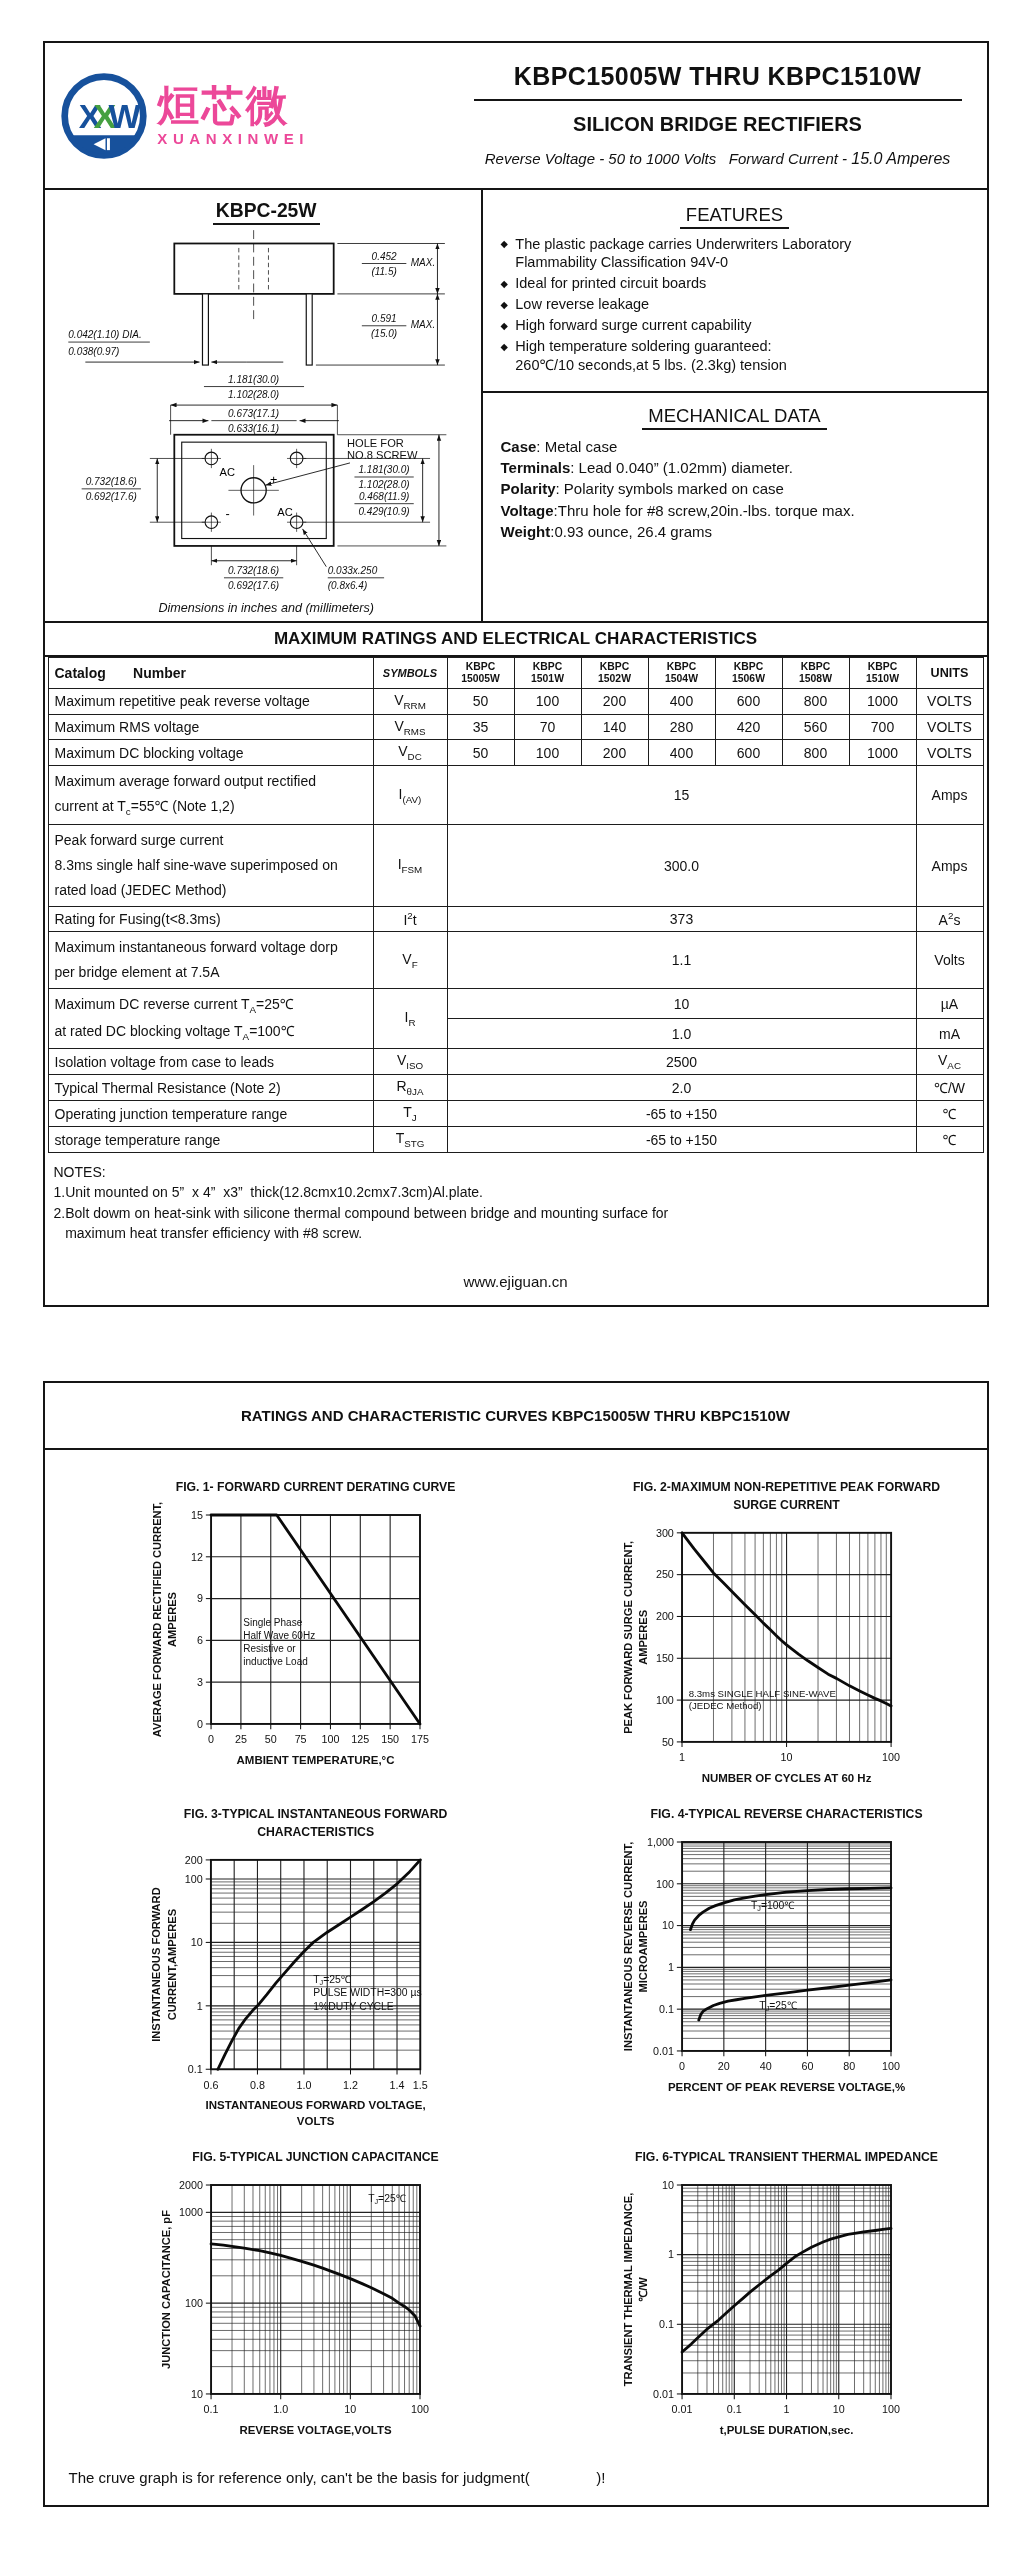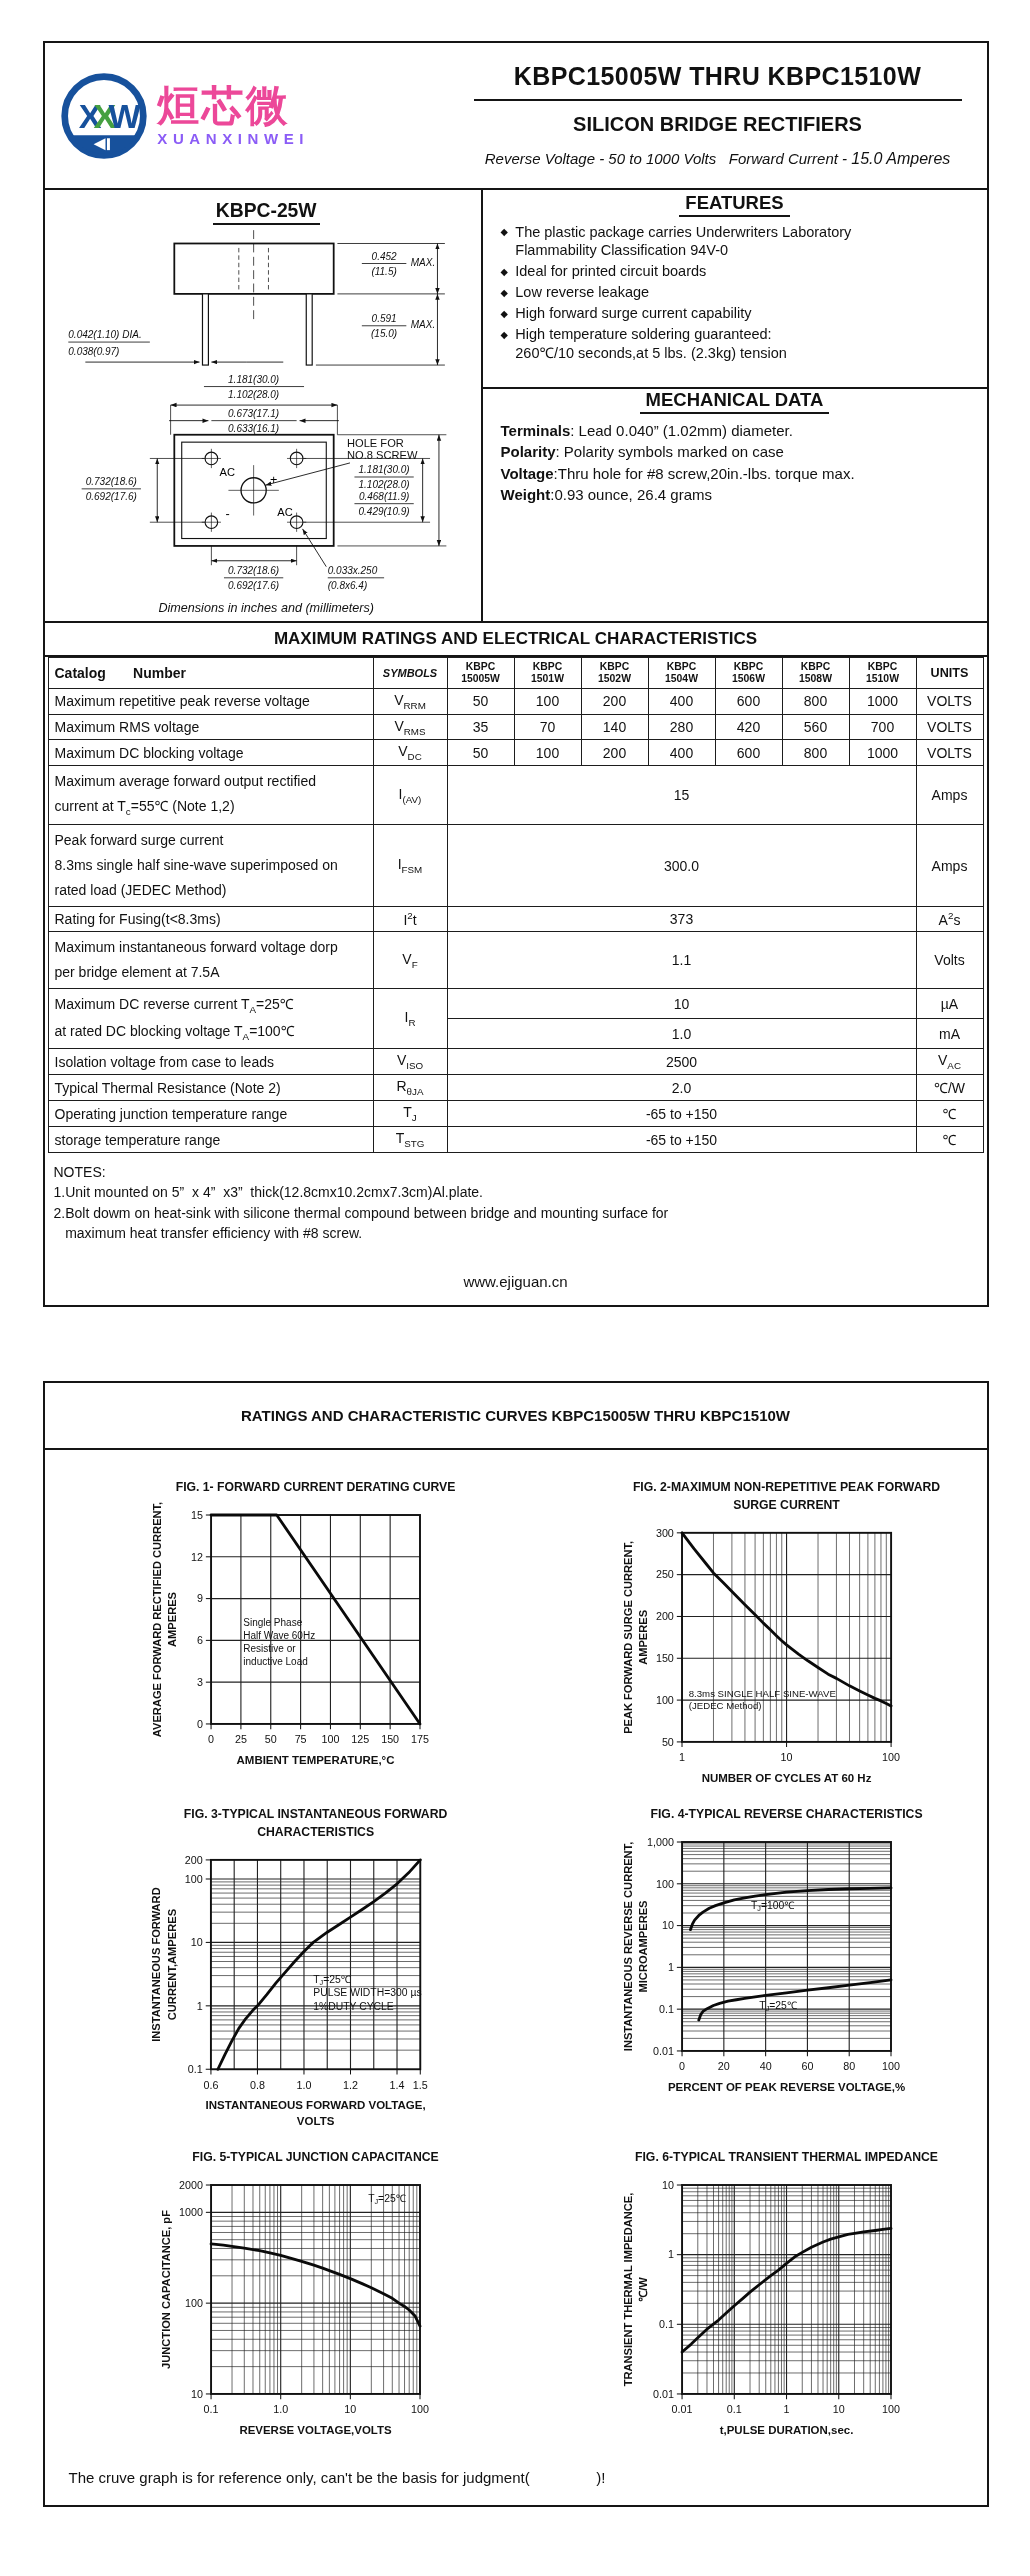--- a/index.html
+++ b/index.html
@@ -3,35 +3,35 @@
 <meta charset="utf-8">
 <style>
   html,body{margin:0;padding:0;background:#fff;}
   body{width:1031px;font-family:"Liberation Sans",sans-serif;color:#111;padding-top:41px;padding-bottom:9px;}
   .page{width:942px;margin:0 auto;border:2.2px solid #151515;background:#fff;box-sizing:content-box;}
   
   .p1-header{display:flex;border-bottom:2.2px solid #151515;min-height:145px;}
   .logo-wrap{width:404px;display:flex;align-items:center;padding-left:13.4px;box-sizing:border-box;}
   .logo-txt{margin-left:7.4px;}
   .logo-cn{font-size:42px;font-weight:bold;letter-spacing:2.2px;color:#ec4899;line-height:1.05;}
-  .logo-en{font-size:15px;font-weight:bold;letter-spacing:5.6px;color:#8b5cf6;margin-top:1.5px;}
+  .logo-en{font-size:15px;font-weight:bold;letter-spacing:5.6px;color:#ec4899;margin-top:1.5px;}
   .title-wrap{flex:1;text-align:center;padding-top:19.3px;}
   .t1{font-size:25px;font-weight:bold;letter-spacing:0.4px;}
   .t1u{border-bottom:2.2px solid #151515;margin:7.4px 25px 0;}
   .t2{font-size:20px;font-weight:bold;margin-top:12.6px;}
   .t3{font-size:15px;font-style:italic;margin-top:14px;white-space:pre-wrap;}
   .t3 .amp{font-size:16px;}
   
   .p1-body{display:flex;}
   .col-pkg{width:436px;box-sizing:border-box;padding:7.4px 0 6px 7.4px;}
   .pkg-title{text-align:center;font-size:19.3px;font-weight:bold;margin:3px 0 4.5px;}
   .pkg-title span{border-bottom:2.2px solid #151515;padding:0 3px 1.5px;}
   .pkg-caption{text-align:center;font-style:italic;font-size:12.6px;margin-top:0px;}
   .col-info{flex:1;border-left:2.2px solid #151515;display:flex;flex-direction:column;}
-  .sec-title{text-align:center;font-size:18.5px;font-weight:bold;margin:0 0 9px;}
+  .sec-title{text-align:center;font-size:18.5px;font-weight:normal;margin:12px 0 9px;}
   .sec-title span{border-bottom:2.2px solid #151515;padding:0 6px 2.2px;}
   .feat{border-bottom:2.2px solid #151515;padding:1.5px 18px 13.4px;min-height:199px;box-sizing:border-box;}
   .feat ul,.mech ul{list-style:none;margin:4.5px 0 0;padding:0;}
   .feat li{display:flex;font-size:14.5px;line-height:1.3;margin-bottom:2.2px;}
   .feat .blt{font-size:9.6px;padding:3.7px 7.4px 0 0;}
   .feat .ftx{white-space:pre-line;}
   .mech{padding:0 18px 10.4px;}
   .mech li{font-size:15px;line-height:1.42;}
   
   .bar{border-bottom:2.2px solid #151515;text-align:center;font-size:17px;font-weight:bold;padding:6px 0;}
@@ -219,20 +219,21 @@
             <li>
               <span class="blt">◆</span>
               <span class="ftx">High temperature soldering guaranteed:
 260℃/10 seconds,at 5 lbs. (2.3kg) tension</span>
             </li>
           </ul>
       </div>
       <div class="mech">
         <div class="sec-title"><span>MECHANICAL DATA</span></div>
         <ul id="mech-list">
+            <li><b>Case</b>: Metal case</li>
             <li><b>Terminals</b>: Lead 0.040”  (1.02mm) diameter.</li>
             <li><b>Polarity</b>: Polarity symbols marked on case</li>
             <li><b>Voltage</b>:Thru hole for #8 screw,20in.-lbs. torque max.</li>
             <li><b>Weight</b>:0.93 ounce, 26.4 grams</li>
           </ul>
       </div>
     </div>
   </div>
 
   <div class="bar" style="border-top:2.2px solid #151515;">MAXIMUM RATINGS AND ELECTRICAL CHARACTERISTICS</div>

